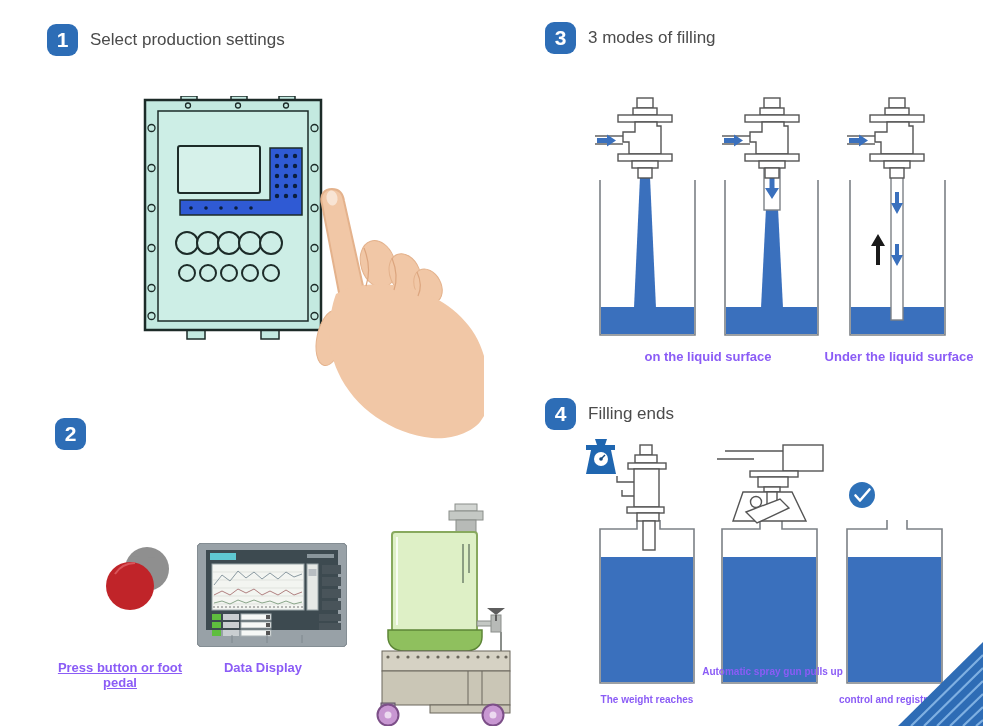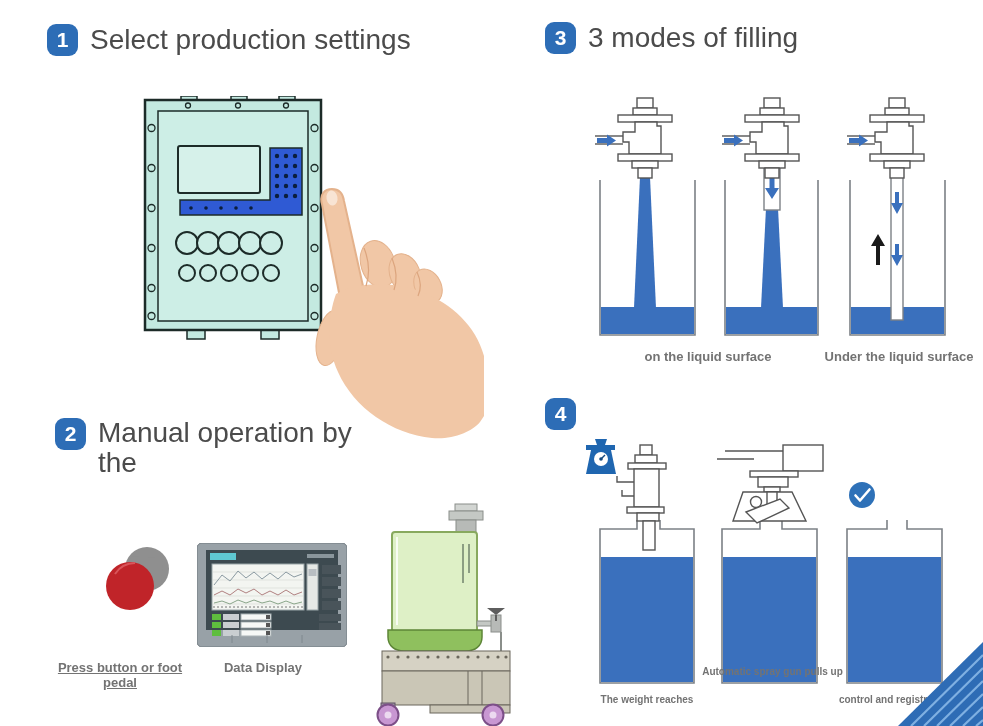--- a/index.html
+++ b/index.html
@@ -3,23 +3,23 @@
 <meta charset="utf-8">
 <style>
   html,body{margin:0;padding:0;background:#fff;}
   .canvas{position:relative;width:983px;height:726px;background:#fff;overflow:hidden;
           font-family:"Liberation Sans",sans-serif;}
   .abs{position:absolute;}
   .step-header{position:absolute;display:flex;align-items:flex-start;gap:12px;}
   .badge{width:31px;height:32px;background:#2d6db6;border-radius:9px;color:#fff;
          font-weight:bold;font-size:21px;display:flex;align-items:center;justify-content:center;
          flex:0 0 auto;}
-  .step-title{font-size:28px;color:#4b4b4b;line-height:32px;white-space:nowrap;}
+  .step-title{font-size:17px;color:#4b4b4b;line-height:32px;white-space:nowrap;}
   .step-title.two-line{line-height:30px;white-space:normal;}
-  .caption{position:absolute;font-weight:bold;color:#737373;text-align:center;}
+  .caption{position:absolute;font-weight:bold;color:#8b5cf6;text-align:center;}
   .caption.md{font-size:13px;}
   .caption.sm{font-size:10px;}
   svg{display:block;}
 </style>
 </head>
 <body>
 
 <div class="canvas">
 
   <div class="step-header" style="left:47px;top:24px;">
@@ -120,21 +120,20 @@
     <g fill="none" stroke="#dca57e" stroke-width="1.2">
       <path d="M58,62 Q66,82 60,100"></path>
       <path d="M86,72 Q93,90 88,104"></path>
       <path d="M111,86 Q117,99 112,110"></path>
     </g>
   </svg>
 
   <div class="step-header" style="left:55px;top:418px;width:340px;">
     <div class="badge">2</div>
     <div class="step-title two-line">
-      <div>Manual operation by the</div>
     </div>
   </div>
 
   <svg class="abs" style="left:103px;top:540px;" width="70" height="74" viewBox="0 0 70 74">
     <circle cx="44" cy="29" r="22" fill="#8f8f8f"></circle>
     <polygon points="28,16 60,18 58,46 24,52" fill="#8f8f8f"></polygon>
     <circle cx="27" cy="46" r="24" fill="#c02429"></circle>
     <path d="M12,34 A24,24 0 0 1 32,23" fill="none" stroke="#d9555a" stroke-width="2"></path>
   </svg>
 
@@ -298,20 +297,21 @@
         <use href="#inlet-arrow"></use>
       </g>
     </g>
   </svg>
 
   <div class="caption md" style="left:628px;top:349px;width:160px;">on the liquid surface</div>
   <div class="caption md" style="left:818px;top:349px;width:162px;text-align:center;">Under the liquid surface</div>
 
   <div class="step-header" style="left:545px;top:398px;">
     <div class="badge">4</div>
+    <div class="step-title">Filling ends</div>
   </div>
 
   <svg class="abs" style="left:540px;top:432px;" width="443" height="260" viewBox="0 0 443 260">
     <g stroke="#7c8186" stroke-width="1.6" fill="none">
       <path d="M97,88 L97,97 L60,97 L60,251 L154,251 L154,97 L120,97 L120,88"></path>
       <path d="M220,88 L220,97 L182,97 L182,251 L277,251 L277,97 L242,97 L242,88"></path>
       <path d="M347,88 L347,97 L307,97 L307,251 L402,251 L402,97 L367,97 L367,88"></path>
     </g>
     <rect x="61" y="125" width="92" height="125" fill="#3a70bd"></rect>
     <rect x="183" y="125" width="93" height="125" fill="#3a70bd"></rect>

